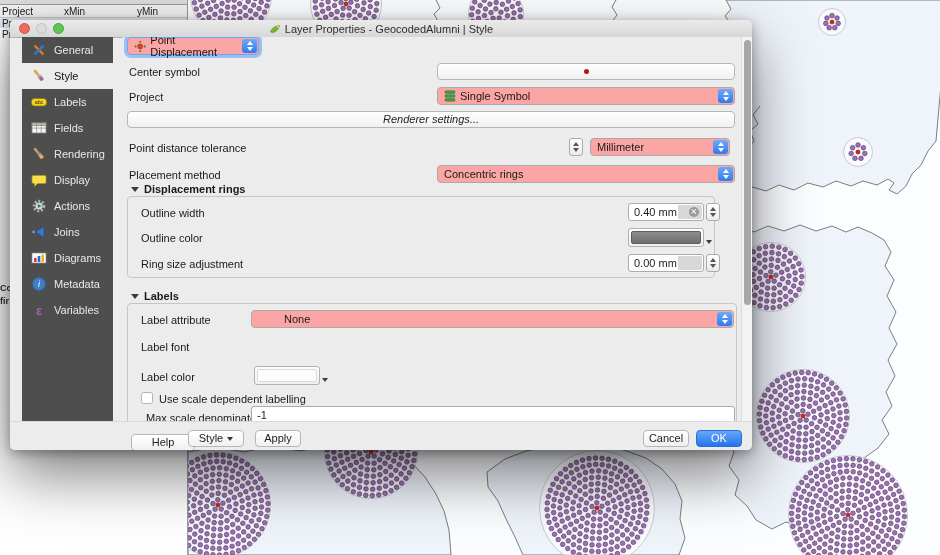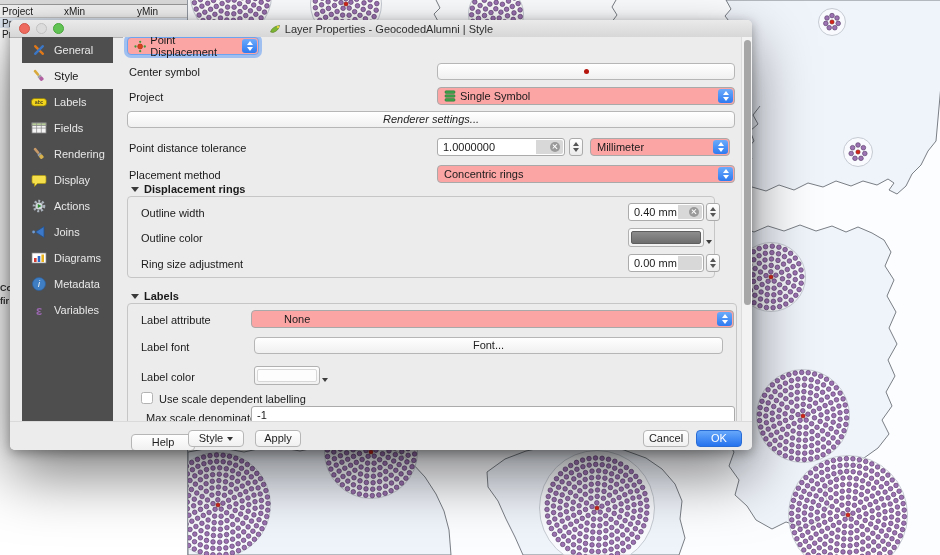--- a/index.html
+++ b/index.html
@@ -1663,26 +1663,20 @@
       <span>Single Symbol</span>
       <span class="stepper">
           <i class="chv-u"></i>
           <i class="chv-d"></i>
         </span>
     </div>
 
     <div class="wideBtn" style="left:4px;top:74px;width:608px;font-style:italic;">Renderer settings...</div>
 
     <div class="lbl" style="left:6px;top:105px;">Point distance tolerance</div>
-    <div class="field" style="left:314px;top:101px;width:128px;">
-      <span>1.0000000</span>
-      <span class="grayzone">
-          <i class="clear-icon"></i>
-        </span>
-    </div>
     <div class="spin" style="left:446px;top:101px;">
         <i class="sp-u"></i>
         <i class="sp-d"></i>
       </div>
     <div class="combo" style="left:467px;top:101px;width:140px;">
       <span>Millimeter</span>
       <span class="stepper">
           <i class="chv-u"></i>
           <i class="chv-d"></i>
         </span>
@@ -1737,21 +1731,20 @@
       <div class="lbl" style="left:13px;top:10px;">Label attribute</div>
       <div class="combo" style="left:123px;top:6px;width:483px;padding-left:32px;">
         <span>None</span>
         <span class="stepper">
             <i class="chv-u"></i>
             <i class="chv-d"></i>
           </span>
       </div>
 
       <div class="lbl" style="left:13px;top:37px;">Label font</div>
-      <div class="wideBtn" style="left:126px;top:33px;width:469px;">Font...</div>
 
       <div class="lbl" style="left:13px;top:67px;">Label color</div>
       <div class="colorbtn" style="left:126px;top:62px;width:66px;height:19px;">
         <div class="swatch white"></div>
       </div>
       <i class="mini-arrow" style="left:194px;top:74px;"></i>
 
       <div class="checkbox" style="left:13px;top:88px;"></div>
       <div class="lbl" style="left:31px;top:89px;">Use scale dependent labelling</div>
 

